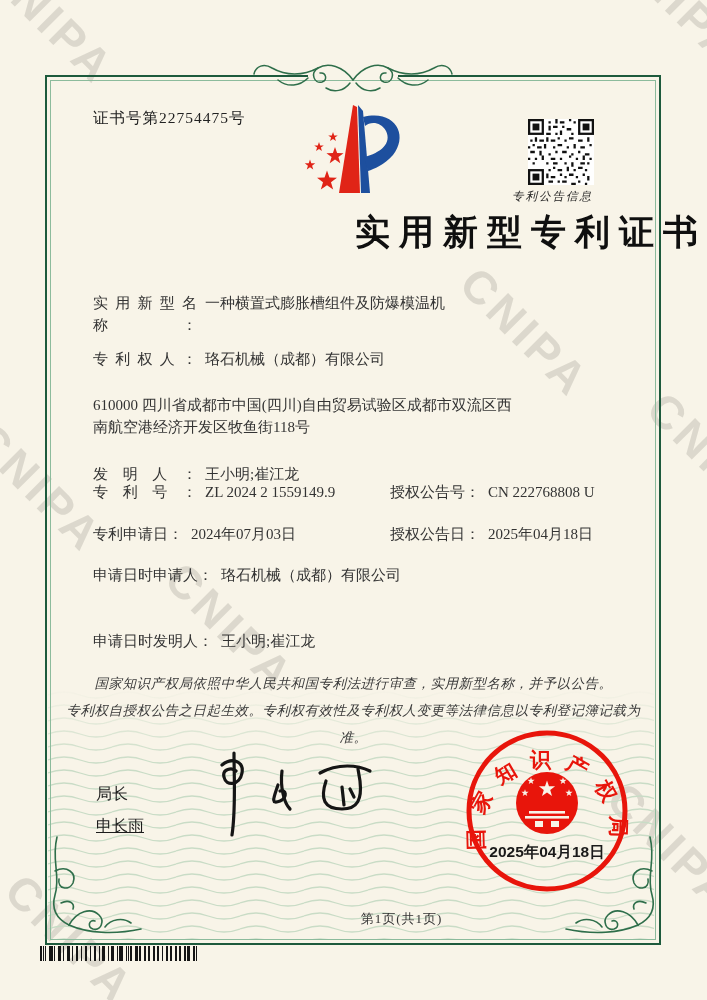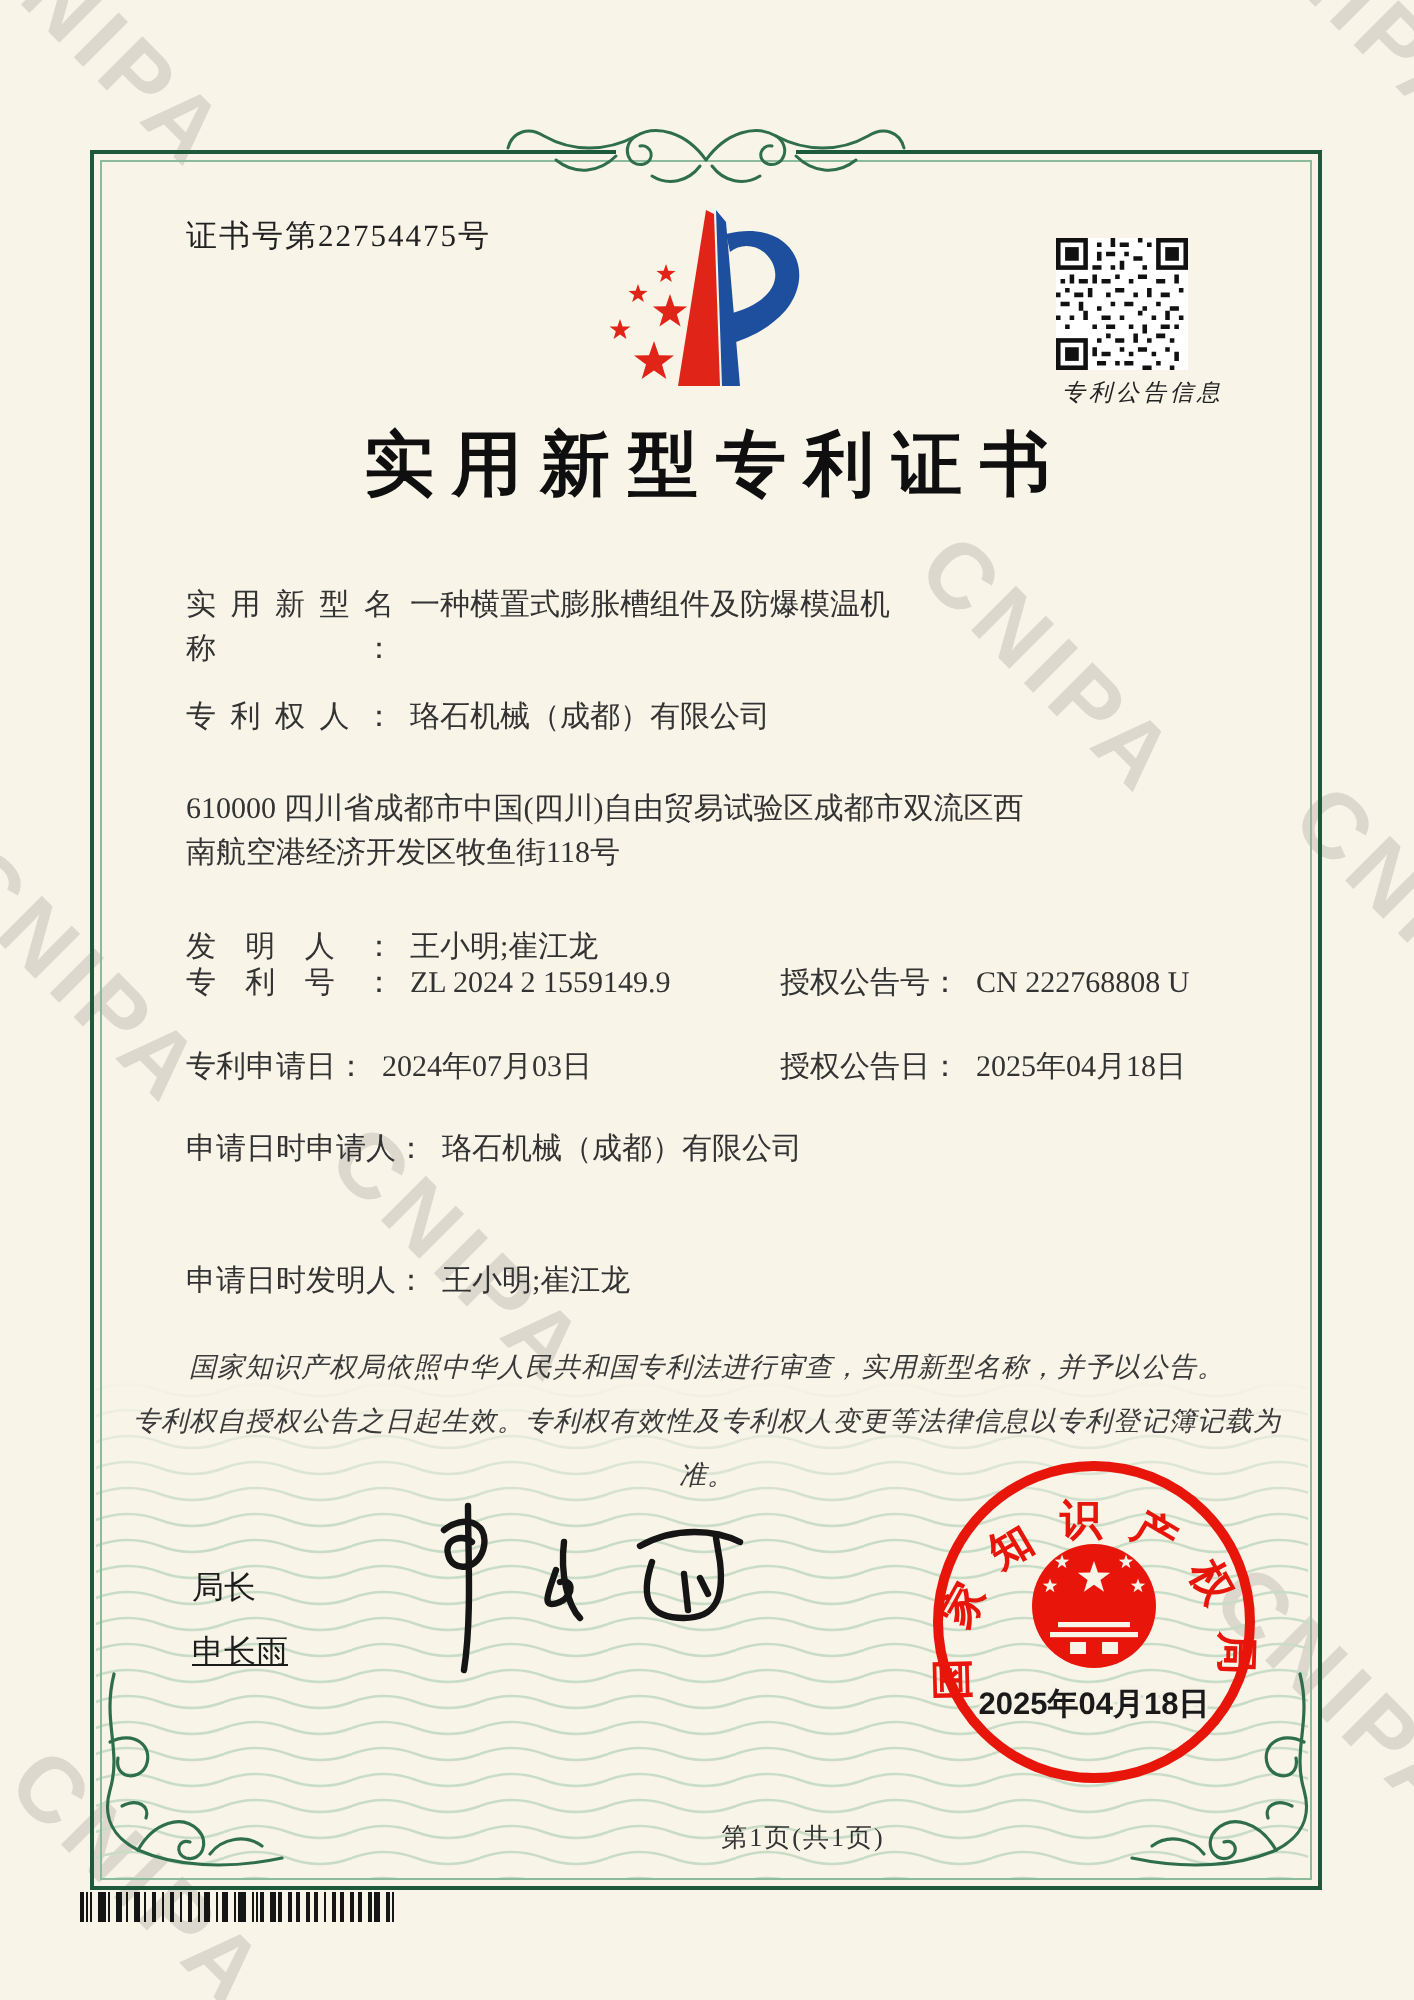--- a/index.html
+++ b/index.html
@@ -31,25 +31,25 @@
     mask-image:linear-gradient(to bottom,transparent,#000 30%);
   }
   .flourish-top{position:absolute; left:238px; top:53px;}
   .flourish-bl{position:absolute; left:47px; top:833px;}
   .flourish-br{position:absolute; left:550px; top:833px; transform:scale(-1,1);}
   
   .cert-no{position:absolute; left:93px; top:108px; font-size:15.5px; letter-spacing:1px; color:#222;}
   .logo{position:absolute; left:297px; top:101px;}
   .qr{position:absolute; left:528px; top:119px;}
   .qr-caption{
-    position:absolute; left:512px; top:189px; width:100px; text-align:right;
+    position:absolute; left:512px; top:189px; width:100px; text-align:left;
     font-size:11.5px; letter-spacing:2px; color:#222; font-style:italic;
   }
   .title{
-    position:absolute; left:0; top:209px; width:707px; text-align:center;
+    position:absolute; left:0; top:209px; width:707px; text-align:right;
     font-size:35px; font-weight:bold; letter-spacing:9px; padding-left:9px;
     box-sizing:border-box; color:#0f0f0f;
   }
   
   .row{position:absolute; left:93px; display:flex; font-size:15px; color:#333; line-height:22px;}
   .jlabel{
     display:inline-block; width:104px; text-align:justify; text-align-last:justify;
     flex:none; margin-right:8px;
   }
   .plabel{flex:none; margin-right:8px;}

